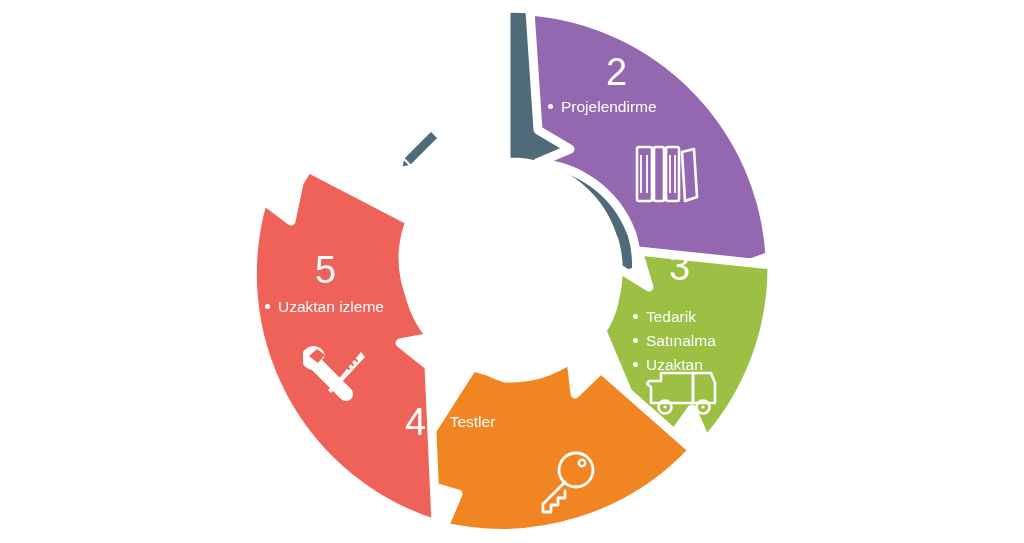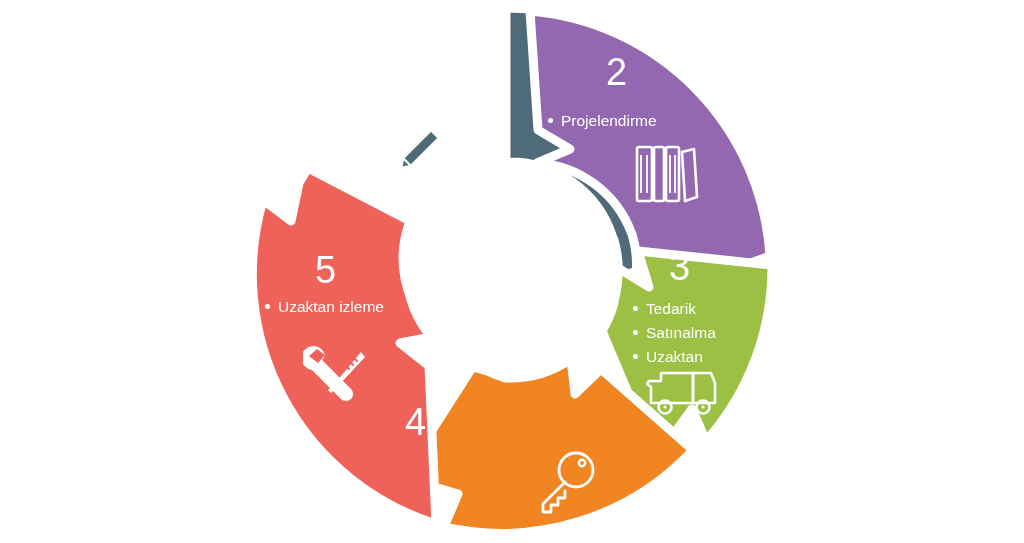--- a/index.html
+++ b/index.html
@@ -94,29 +94,29 @@
   }
   #seg1-label .seg-num { display: block; }
   #seg1-label .seg-title { display: block; margin-top: 2px; }
 
   
   #seg2-label {
     left: 548px;
     top: 50px;
   }
   #seg2-label .seg-num { display: block; margin-left: 58px; }
-  #seg2-label .bullet-list { margin-top: 14px; text-align: center; }
+  #seg2-label .bullet-list { margin-top: 0; text-align: center; }
 
   
   #seg3-label {
     left: 633px;
     top: 245px;
   }
   #seg3-label .seg-num { display: block; margin-left: 36px; }
-  #seg3-label .bullet-list { margin-top: 7px; }
+  #seg3-label .bullet-list { margin-top: 15px; }
 
   
   #seg4-label {
     left: 405px;
     top: 400px;
     display: flex;
     align-items: center;
     gap: 10px;
   }
 
@@ -252,20 +252,21 @@
       <ul class="bullet-list">
         <li>Tedarik</li>
         <li>Satınalma</li>
         <li>Uzaktan</li>
       </ul>
     </div>
 
     <div class="seg-label" id="seg4-label">
       <span class="seg-num">4</span>
       <ul class="bullet-list">
+        <li>Testler</li>
       </ul>
     </div>
 
     <div class="seg-label" id="seg5-label">
       <span class="seg-num">5</span>
       <ul class="bullet-list">
         <li>Uzaktan izleme</li>
       </ul>
     </div>
 

